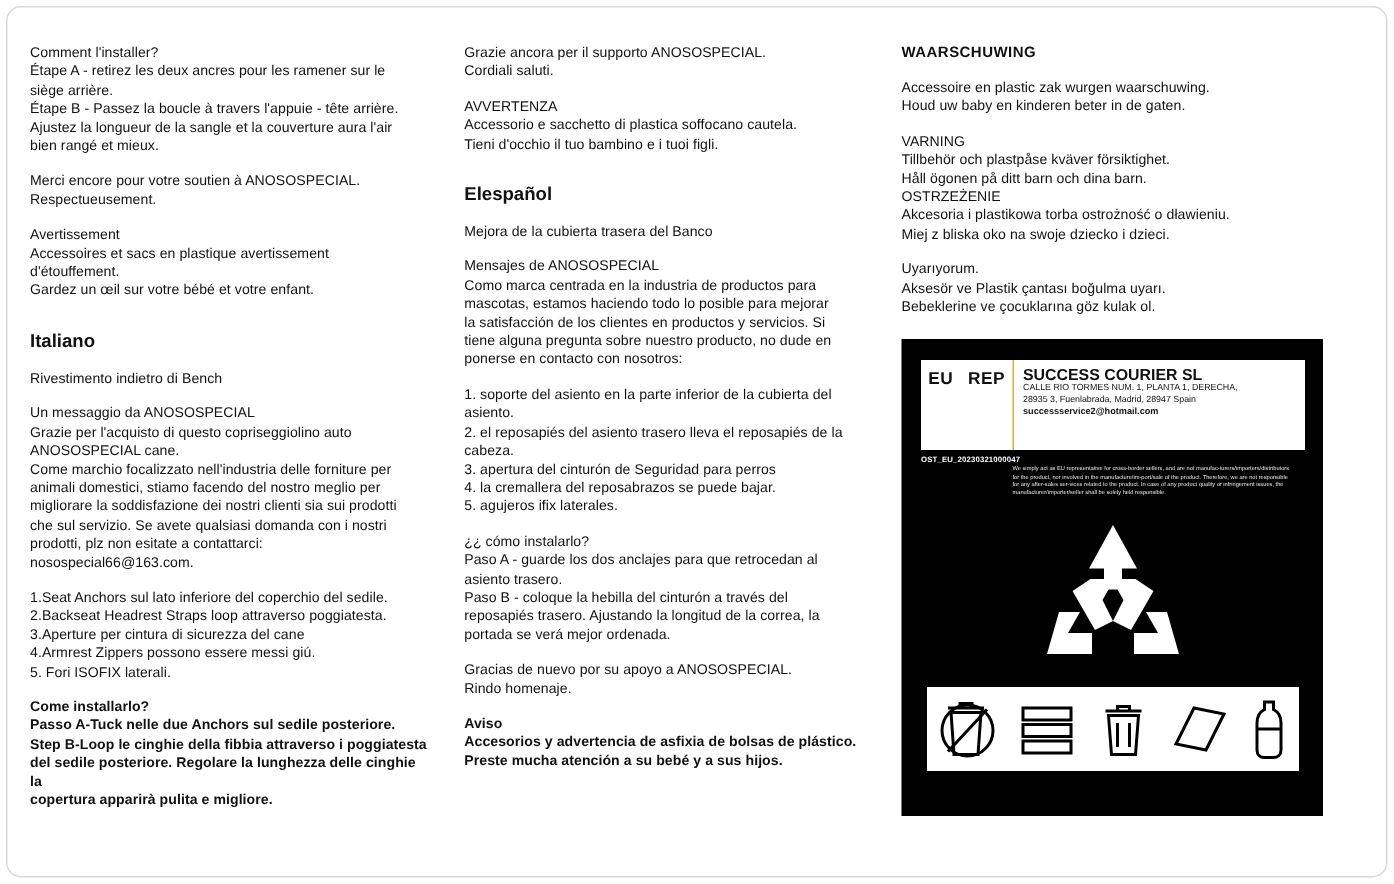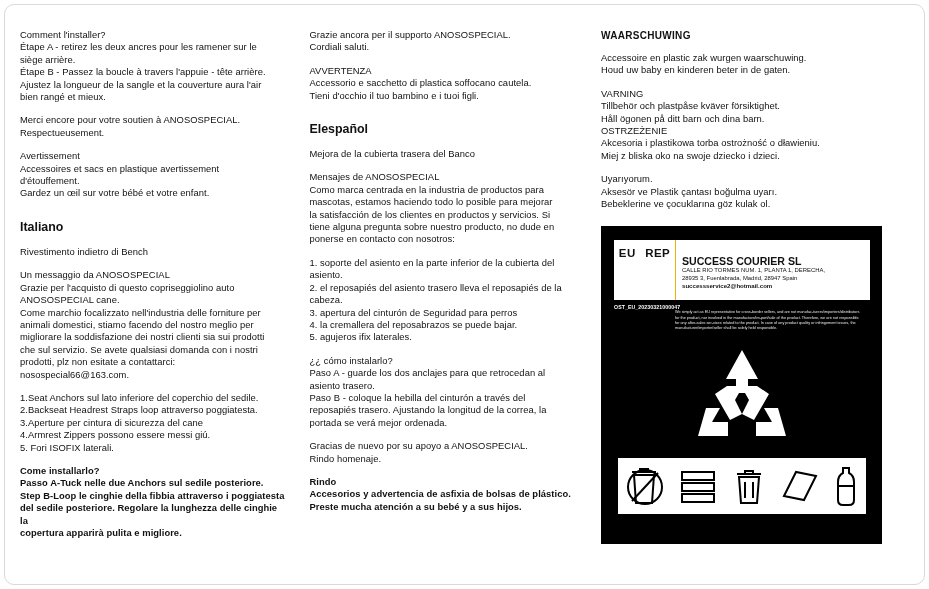--- a/index.html
+++ b/index.html
@@ -102,21 +102,21 @@
     padding-top: 7px;
     box-sizing: border-box;
   }
   .lbl-eu span {
     font-size: 11.5px;
     font-weight: bold;
     letter-spacing: 0.4px;
   }
   .lbl-addr {
     flex: 1;
-    padding: 15px 4px 2px 6px;
+    padding: 4px 4px 2px 6px;
     box-sizing: border-box;
   }
   .lbl-addr .co {
     font-size: 10.6px;
     font-weight: bold;
     line-height: 12px;
   }
   .lbl-addr .ln {
     font-size: 5.9px;
     line-height: 7.4px;
@@ -298,21 +298,21 @@
         <p>reposapiés trasero. Ajustando la longitud de la correa, la</p>
         <p>portada se verá mejor ordenada.</p>
       </div>
 
       <div class="blk tight">
         <p>Gracias de nuevo por su apoyo a ANOSOSPECIAL.</p>
         <p>Rindo homenaje.</p>
       </div>
 
       <div class="blk tight">
-        <p>Rindo</p>
+        <p>Aviso</p>
         <p>Accesorios y advertencia de asfixia de bolsas de plástico.</p>
         <p>Preste mucha atención a su bebé y a sus hijos.</p>
       </div>
     </div>
 
     <div class="col col3">
 
       <h3>WAARSCHUWING</h3>
 
       <div class="blk tight">

